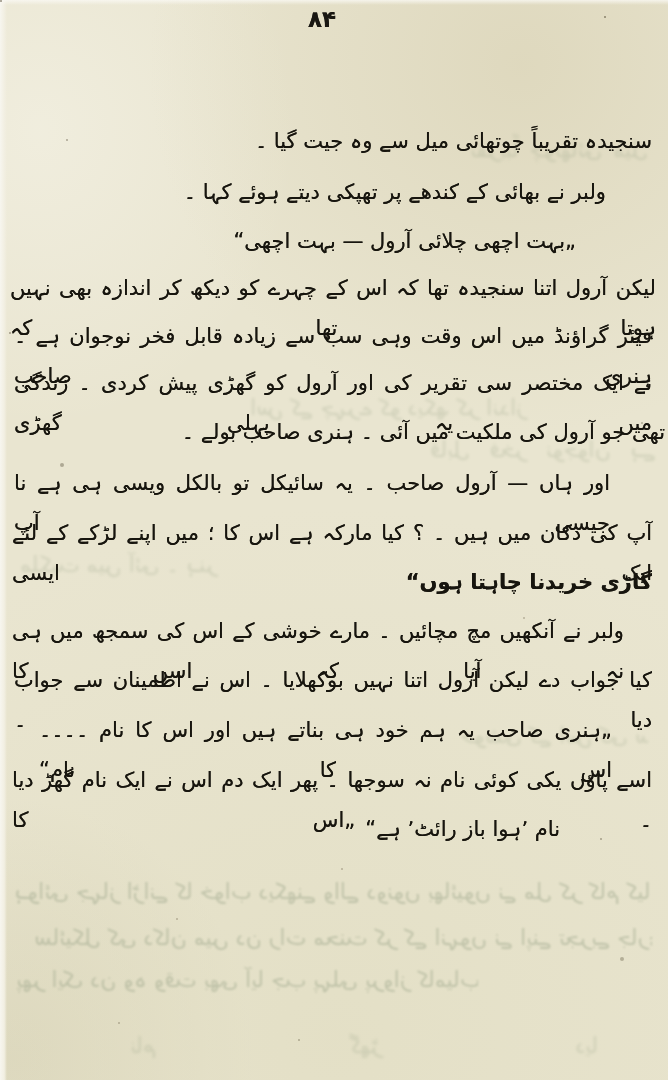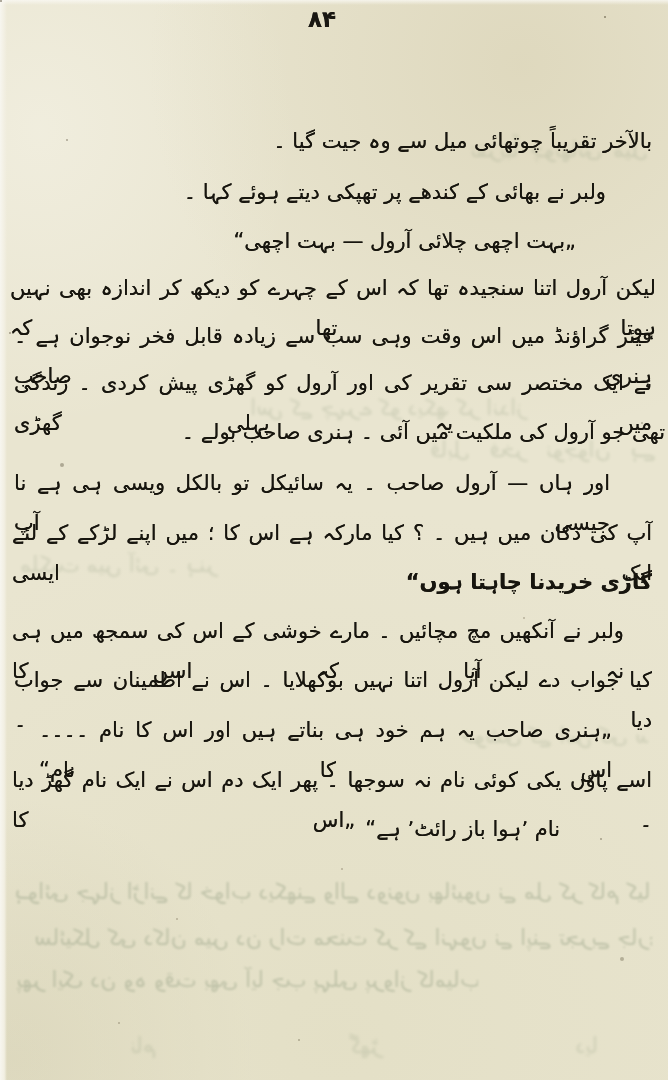--- a/index.html
+++ b/index.html
@@ -79,21 +79,21 @@
   <div class="ghost faint" style="top:430px;right:12px;left:430px;">قابل فخر نوجوان ہے</div>
   <div class="ghost faint" style="top:545px;right:450px;left:20px;">ملکیت میں آئی ۔ ہنری</div>
   <div class="ghost faint" style="top:716px;right:20px;left:460px;">خوشی کے اس کی سمجھ</div>
   <div class="ghost" style="top:872px;right:14px;left:14px;">ہوائی جہاز اڑانے کا خواب دیکھنے والے دونوں بھائیوں نے مل کر کام کیا اور</div>
   <div class="ghost" style="top:918px;right:16px;left:34px;">سائیکل کی دکان میں دن رات محنت کر کے انہوں نے اپنے تجربے جاری رکھے</div>
   <div class="ghost" style="top:960px;right:190px;left:16px;">پھر ایک دن وہ وقت بھی آیا جب پہلی پرواز کامیاب ہوئی</div>
   <div class="ghost faint" style="top:1026px;right:70px;left:130px;">نام گھڑ دیا</div>
 
   <div class="pagenum">۸۴</div>
 
-  <div class="line" style="top:121px;right:16px;">بالآخر تقریباً چوتھائی میل سے وہ جیت گیا ۔</div>
+  <div class="line" style="top:121px;right:16px;">سنجیدہ تقریباً چوتھائی میل سے وہ جیت گیا ۔</div>
   <div class="line" style="top:172px;right:62px;">ولبر نے بھائی کے کندھے پر تھپکی دیتے ہوئے کہا ۔</div>
   <div class="line" style="top:221px;right:92px;">„بہت اچھی چلائی آرول — بہت اچھی“</div>
   <div class="line fill" style="top:268px;right:12px;left:10px;">لیکن آرول اتنا سنجیدہ تھا کہ اس کے چہرے کو دیکھ کر اندازہ بھی نہیں ہوتا تھا کہ</div>
   <div class="line fill" style="top:316px;right:16px;left:14px;">فیئر گراؤنڈ میں اس وقت وہی سب سے زیادہ قابل فخر نوجوان ہے ۔ ہنری صاحب</div>
   <div class="line fill" style="top:363px;right:16px;left:14px;">نے ایک مختصر سی تقریر کی اور آرول کو گھڑی پیش کردی ۔ زندگی میں یہ پہلی گھڑی</div>
   <div class="line" style="top:412px;right:3px;">تھی جو آرول کی ملکیت میں آئی ۔ ہنری صاحب بولے ۔</div>
   <div class="line fill" style="top:463px;right:58px;left:14px;">اور ہاں — آرول صاحب ۔ یہ سائیکل تو بالکل ویسی ہی ہے نا جیسی آپ</div>
   <div class="line fill" style="top:513px;right:16px;left:12px;">آپ کی دکان میں ہیں ۔ ؟ کیا مارکہ ہے اس کا ؛ میں اپنے لڑکے کے لئے ایک ایسی</div>
   <div class="line" style="top:562px;right:16px;font-weight:bold;">گاڑی خریدنا چاہتا ہوں“</div>
   <div class="line fill" style="top:611px;right:44px;left:12px;">ولبر نے آنکھیں مچ مچائیں ۔ مارے خوشی کے اس کی سمجھ میں ہی نہ آیا کہ اسں کا</div>

